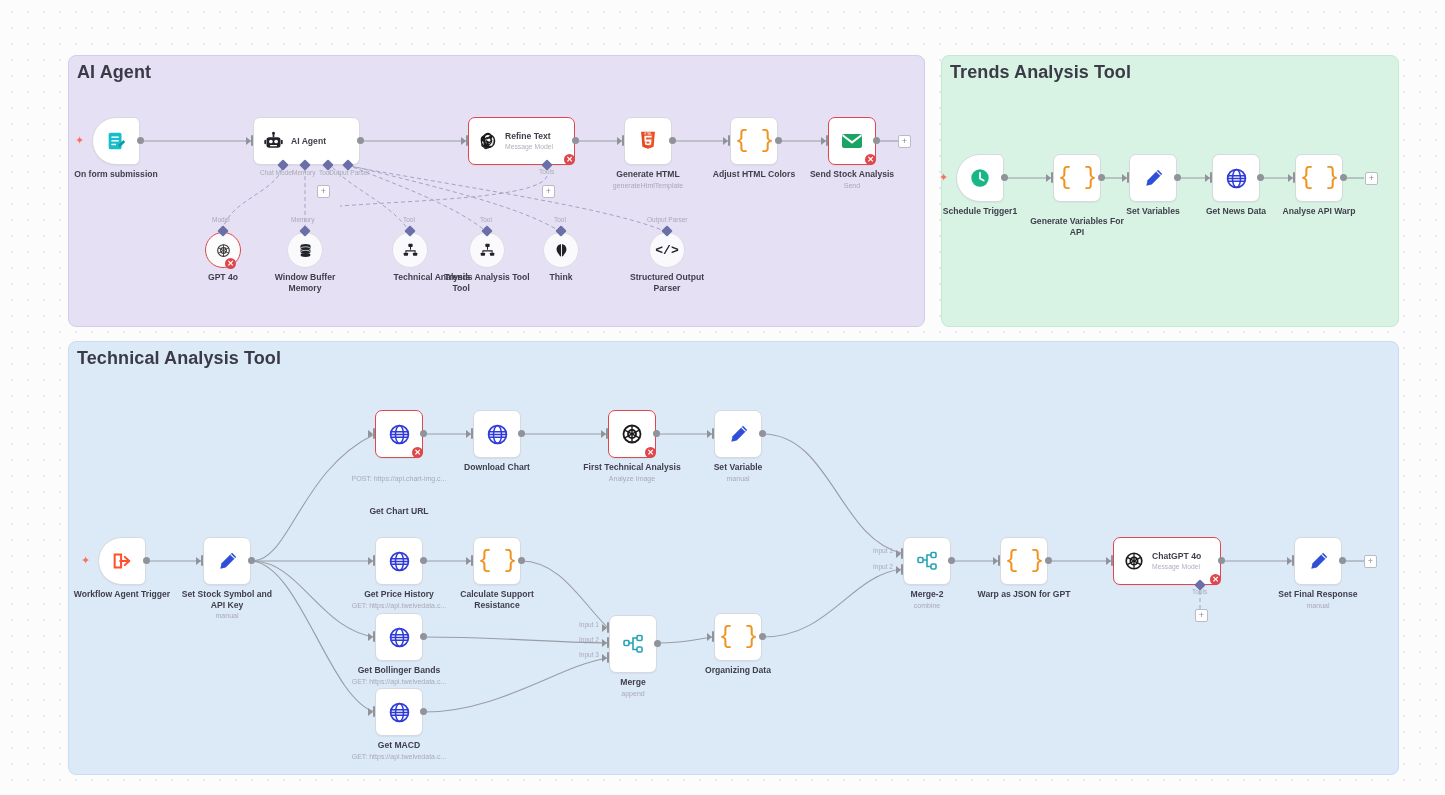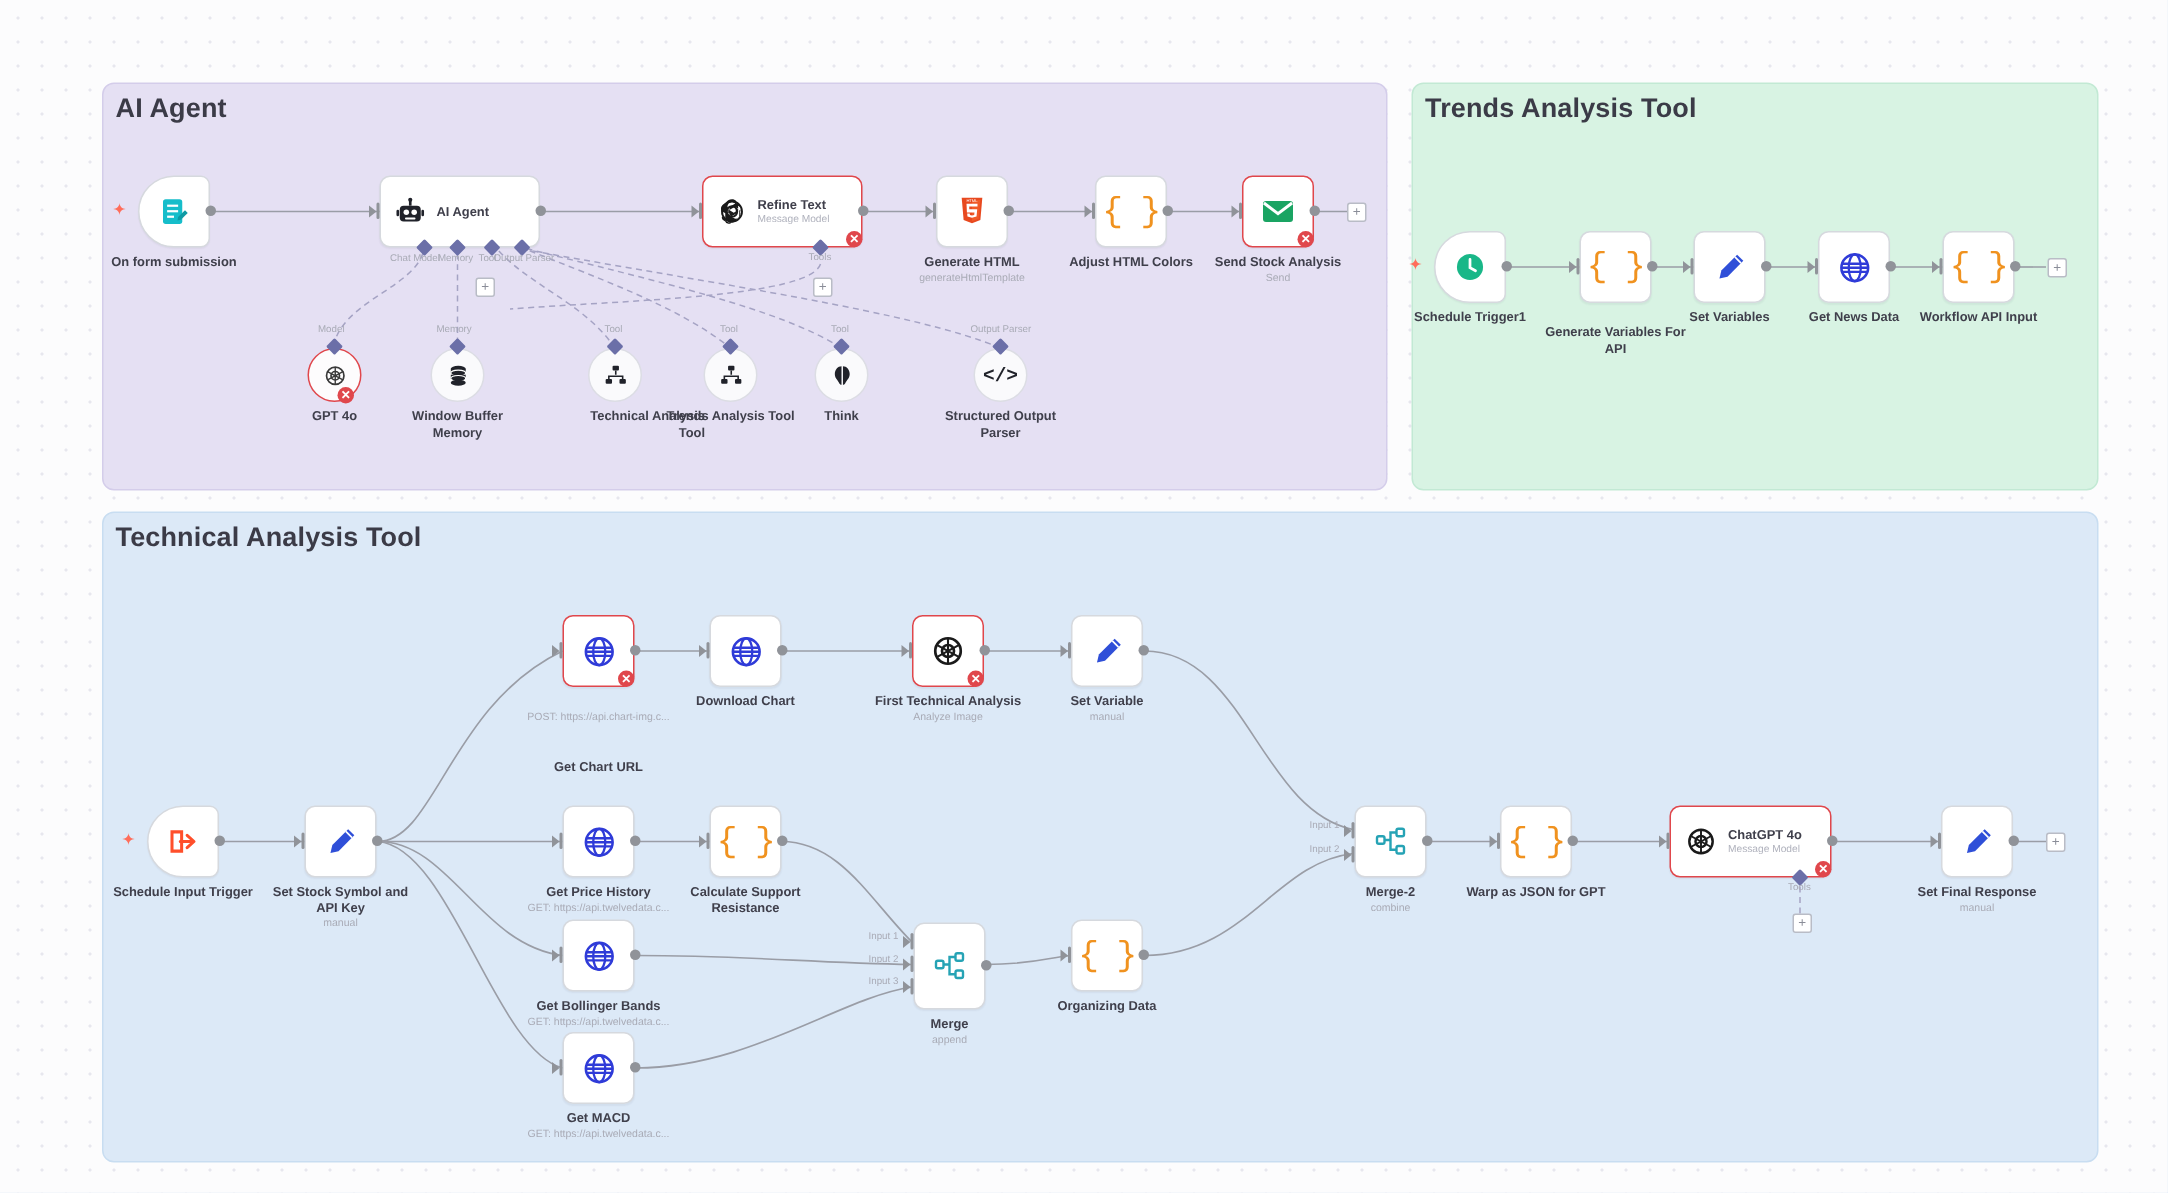--- a/index.html
+++ b/index.html
@@ -462,34 +462,34 @@
     <div class="nlabel" style="left:24px;">Get News Data</div>
   </div>
 
   <div class="node" style="left:1295px;top:154px;">
     <div class="nbox">
       <span style="font-size:23px;color:#f0921f;font-family:'Liberation Mono',monospace;letter-spacing:-1px;">{&nbsp;}</span>
     </div>
     <div class="arrin" style="left:-7px;top:20px;"></div>
     <div class="barin" style="left:-2px;top:18px;"></div>
     <div class="dotout" style="left:45px;top:20px;"></div>
-    <div class="nlabel" style="left:24px;">Workflow API Input</div>
+    <div class="nlabel" style="left:24px;">Analyse API Warp</div>
     <div class="plusbtn" style="left:70px;top:18px;">+</div>
   </div>
 
   <div class="node" style="left:98px;top:537px;">
     <div class="nbox trigger">
       <svg class="ico" width="22" height="22" viewBox="0 0 24 24">
         <path d="M4 5h7v14H4z" fill="none" stroke="#ff4f2b" stroke-width="2.2"></path>
         <path d="M10 12h9M15 7.5l5 4.5-5 4.5" fill="none" stroke="#ff4f2b" stroke-width="2.2" stroke-linecap="round" stroke-linejoin="round"></path>
       </svg>
     </div>
     <div class="bolt" style="left:-17px;top:18px;">✦</div>
     <div class="dotout" style="left:45px;top:20px;"></div>
-    <div class="nlabel" style="left:24px;">Schedule Input Trigger</div>
+    <div class="nlabel" style="left:24px;">Workflow Agent Trigger</div>
   </div>
 
   <div class="node" style="left:203px;top:537px;">
     <div class="nbox">
       <svg class="ico" width="23" height="23" viewBox="0 0 24 24">
         <path d="M16.8 2.9l4.3 4.3-11 11-5.6 1.3 1.3-5.6z" fill="#2f4fd8"></path>
         <path d="M15.2 4.5l4.3 4.3" stroke="#fff" stroke-width="1.2"></path>
       </svg>
     </div>
     <div class="arrin" style="left:-7px;top:20px;"></div>

